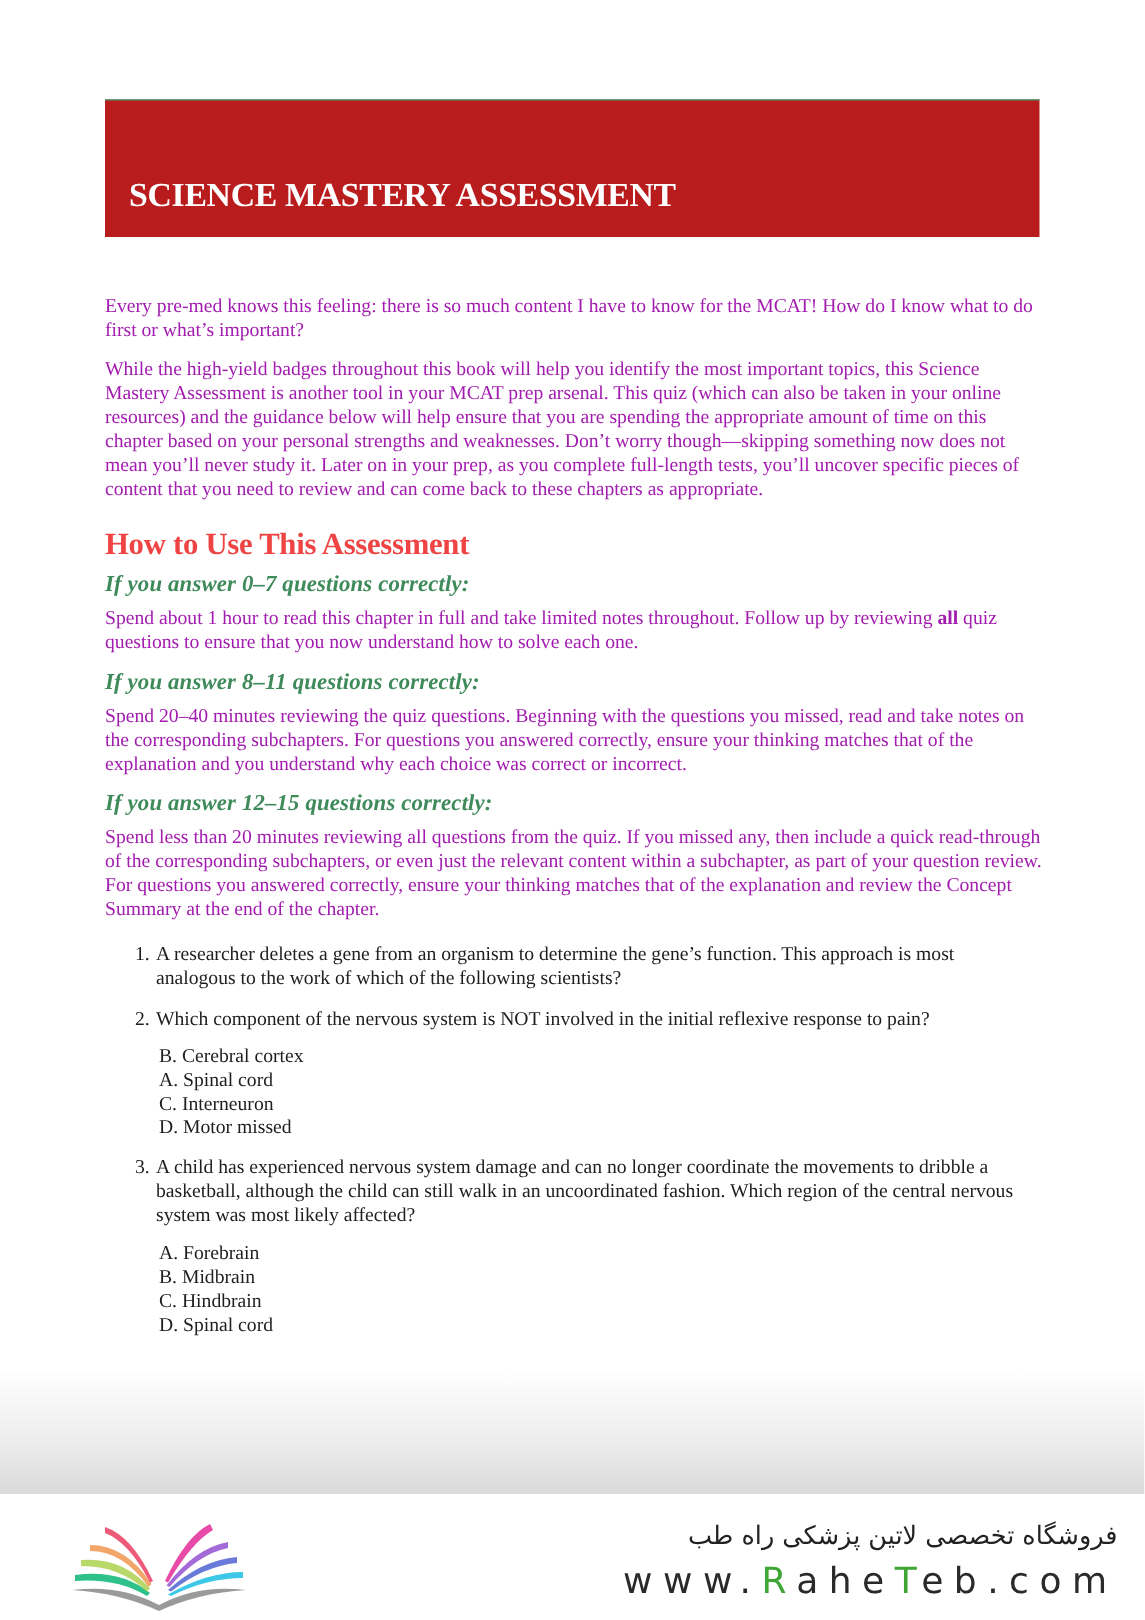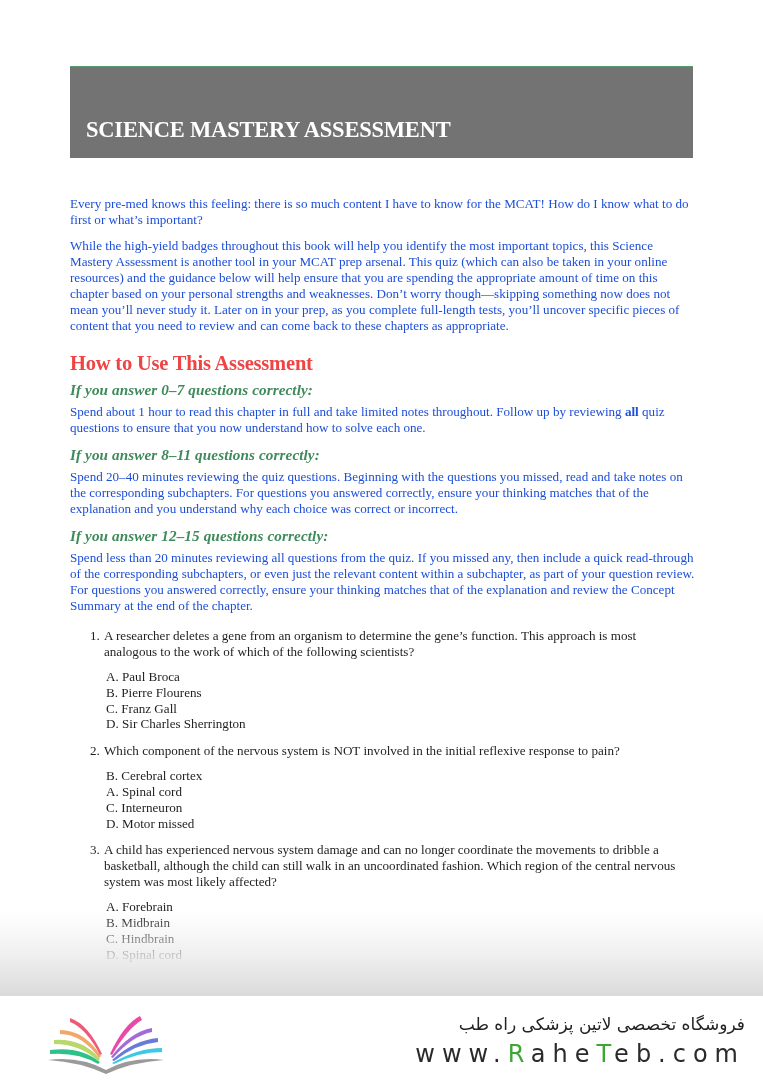--- a/index.html
+++ b/index.html
@@ -1,30 +1,30 @@
 <!DOCTYPE html>
 <html><head>
 <meta charset="utf-8">
 <style>
   * { margin: 0; padding: 0; box-sizing: border-box; }
   html, body { width: 763px; height: 1080px; background: #ffffff; overflow: hidden; }
   body { position: relative; font-family: "Liberation Serif", "DejaVu Serif", serif; color: #1e1e1e; }
 
   .banner {
     position: absolute; left: 70px; top: 66px; width: 623px; height: 92px;
-    background: #737373; border-top: 1px solid #5b9a72;
+    background: #b91c1c; border-top: 1px solid #5b9a72;
   }
   .banner-title {
     position: absolute; left: 16px; top: 50px;
     font-family: "Liberation Serif", serif; font-weight: bold; font-size: 22.5px;
     color: #ffffff; letter-spacing: -0.2px; white-space: nowrap;
   }
 
   .content { position: absolute; left: 70px; top: 196px; width: 625px; }
-  .para { font-size: 13.1px; line-height: 16px; margin-bottom: 10px; color: #1d4ed8; }
+  .para { font-size: 13.1px; line-height: 16px; margin-bottom: 10px; color: #a21caf; }
   .para b { font-weight: bold; }
 
   .h2 {
     font-size: 20.5px; font-weight: bold; color: #ef4444; line-height: 24px;
     margin-top: 17px; margin-bottom: 6px; letter-spacing: -0.2px;
   }
   .h3 {
     font-size: 15.2px; font-weight: bold; color: #3f8a5a; line-height: 18px;
     margin-top: 2px; margin-bottom: 5px; letter-spacing: 0.1px; font-style: italic;
   }
@@ -75,26 +75,20 @@
 
   <h3 class="h3">If you answer 12–15 questions correctly:</h3>
   <p class="para">Spend less than 20 minutes reviewing all questions from the quiz. If you missed any, then include a quick read-through of the corresponding subchapters, or even just the relevant content within a subchapter, as part of your question review. For questions you answered correctly, ensure your thinking matches that of the explanation and review the Concept Summary at the end of the chapter.</p>
 
   <div class="questions">
     <div class="question">
       <div class="q-stem">
         <span class="q-num">1.</span>
         <span class="q-text">A researcher deletes a gene from an organism to determine the gene’s function. This approach is most analogous to the work of which of the following scientists?</span>
       </div>
-      <ul class="options">
-        <li class="option">A. Paul Broca</li>
-        <li class="option">B. Pierre Flourens</li>
-        <li class="option">C. Franz Gall</li>
-        <li class="option">D. Sir Charles Sherrington</li>
-      </ul>
     </div>
 
     <div class="question">
       <div class="q-stem">
         <span class="q-num">2.</span>
         <span class="q-text">Which component of the nervous system is NOT involved in the initial reflexive response to pain?</span>
       </div>
       <ul class="options">
         <li class="option">B. Cerebral cortex</li>
         <li class="option">A. Spinal cord</li>

